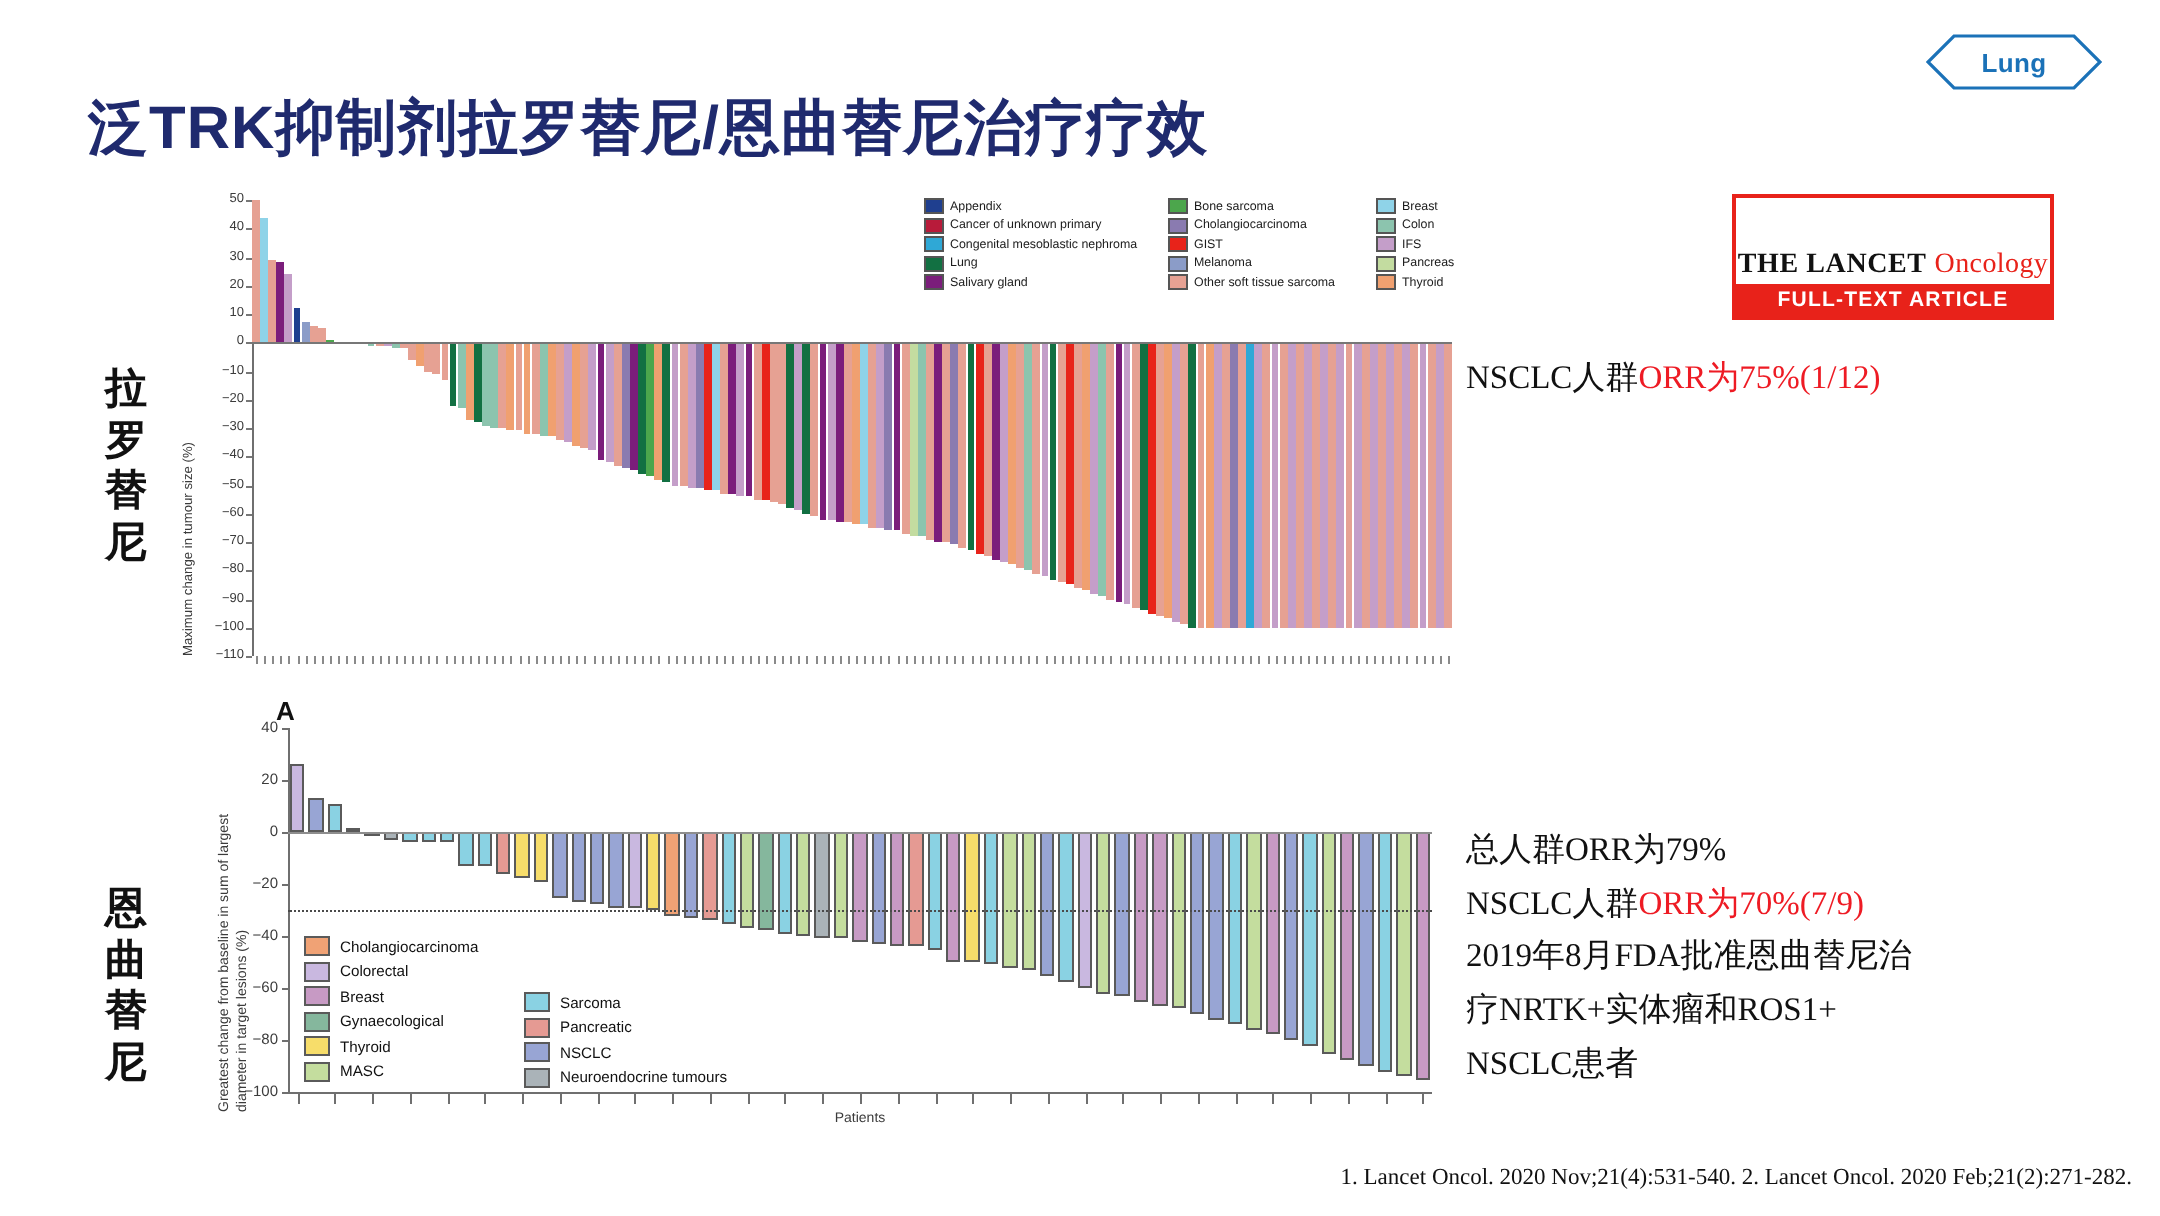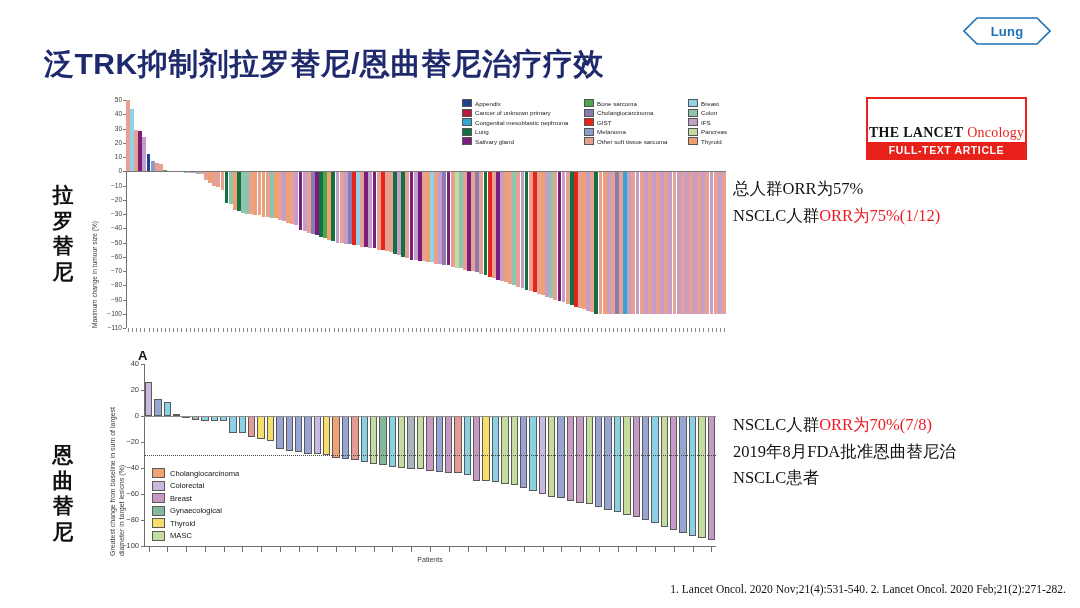--- a/index.html
+++ b/index.html
@@ -782,30 +782,49 @@
       </div>
       <div class="blegend-item">
         <span class="sw" style="background: rgb(247, 221, 106);"></span>
         <span>Thyroid</span>
       </div>
       <div class="blegend-item">
         <span class="sw" style="background: rgb(196, 221, 158);"></span>
         <span>MASC</span>
       </div>
     </div>
+  <div id="b-legend-2">
+      <div class="blegend-item">
+        <span class="sw" style="background: rgb(138, 210, 227);"></span>
+        <span>Sarcoma</span>
+      </div>
+      <div class="blegend-item">
+        <span class="sw" style="background: rgb(229, 154, 147);"></span>
+        <span>Pancreatic</span>
+      </div>
+      <div class="blegend-item">
+        <span class="sw" style="background: rgb(152, 165, 212);"></span>
+        <span>NSCLC</span>
+      </div>
+      <div class="blegend-item">
+        <span class="sw" style="background: rgb(170, 179, 184);"></span>
+        <span>Neuroendocrine tumours</span>
+      </div>
+    </div>
 </div>
 
 <div class="side-text" id="side-text-top">
-  <div>总人群ORR为57%</div>
   <div>
     <span>NSCLC人群</span><span class="hl">ORR为75%(1/12)</span>
   </div>
 </div>
 
 <div class="side-text" id="side-text-bottom">
+  <div>总人群ORR为79%</div>
   <div>
-    <span>NSCLC人群</span><span class="hl">ORR为70%(7/8)</span>
+    <span>NSCLC人群</span><span class="hl">ORR为70%(7/9)</span>
   </div>
   <div>2019年8月FDA批准恩曲替尼治</div>
+  <div>疗NRTK+实体瘤和ROS1+</div>
   <div>NSCLC患者</div>
 </div>
 
 <div id="footer-citation">1. Lancet Oncol. 2020 Nov;21(4):531-540. 2. Lancet Oncol. 2020 Feb;21(2):271-282.</div>
 
 </body></html>

